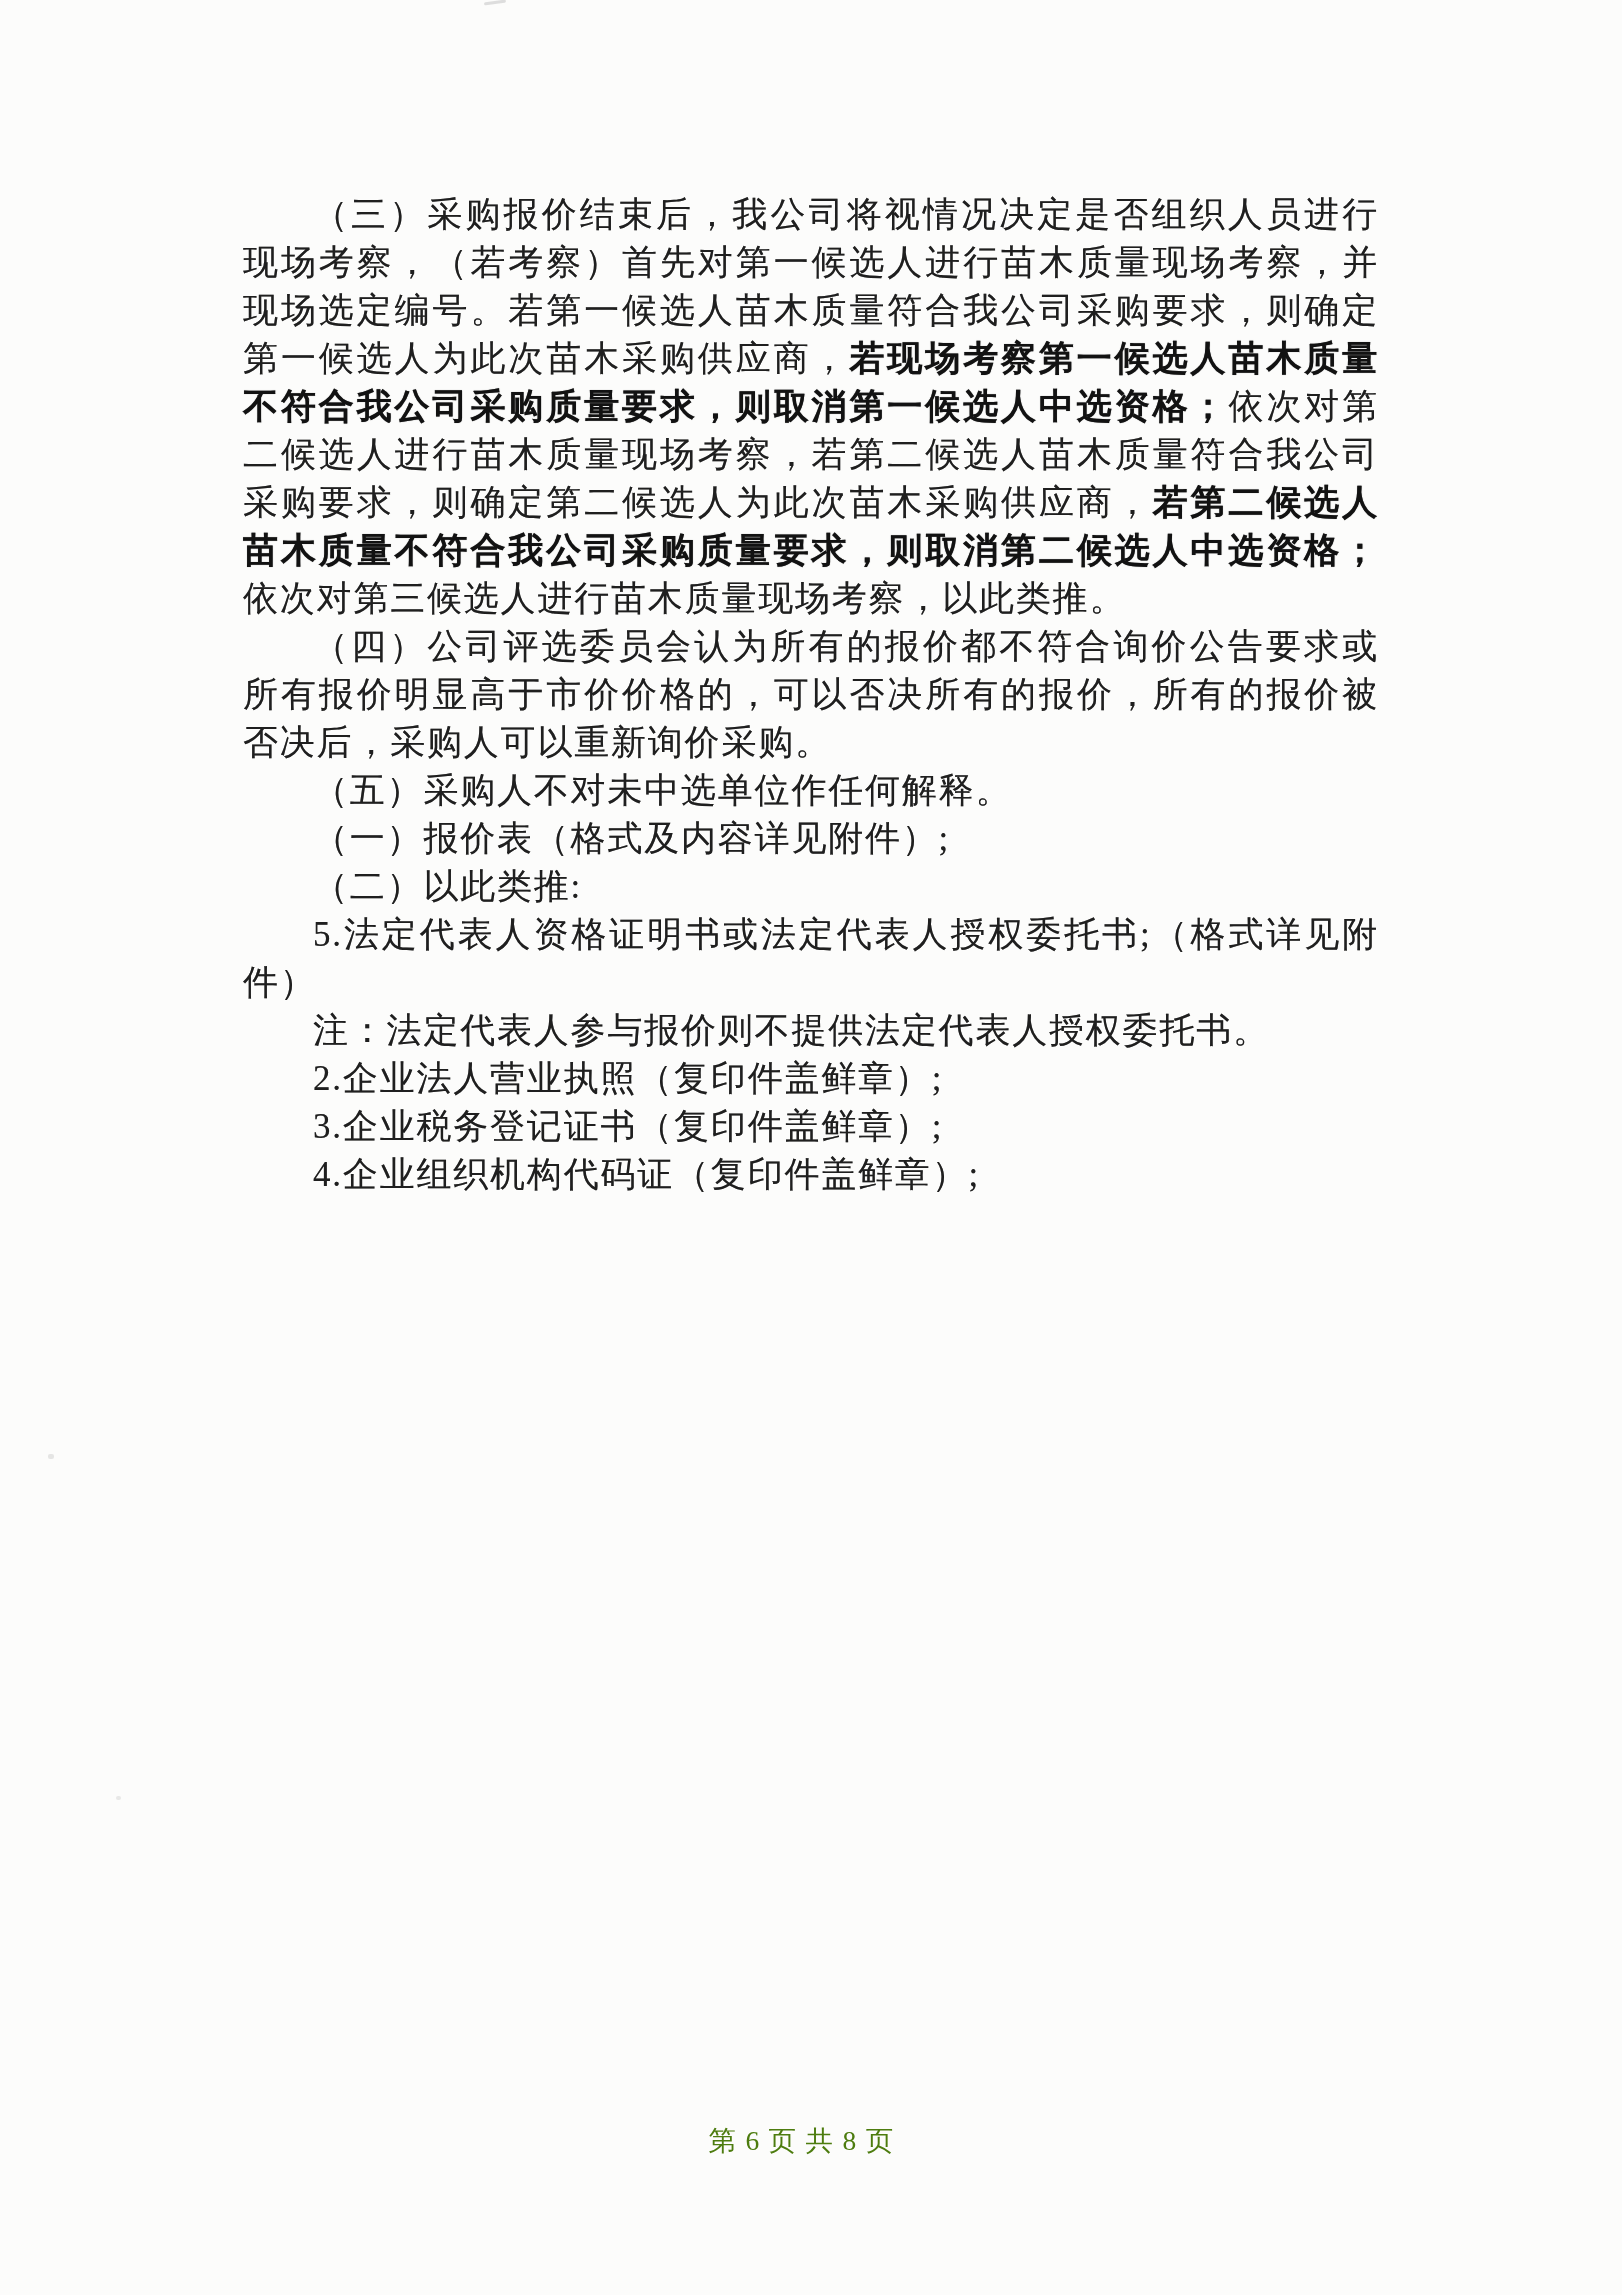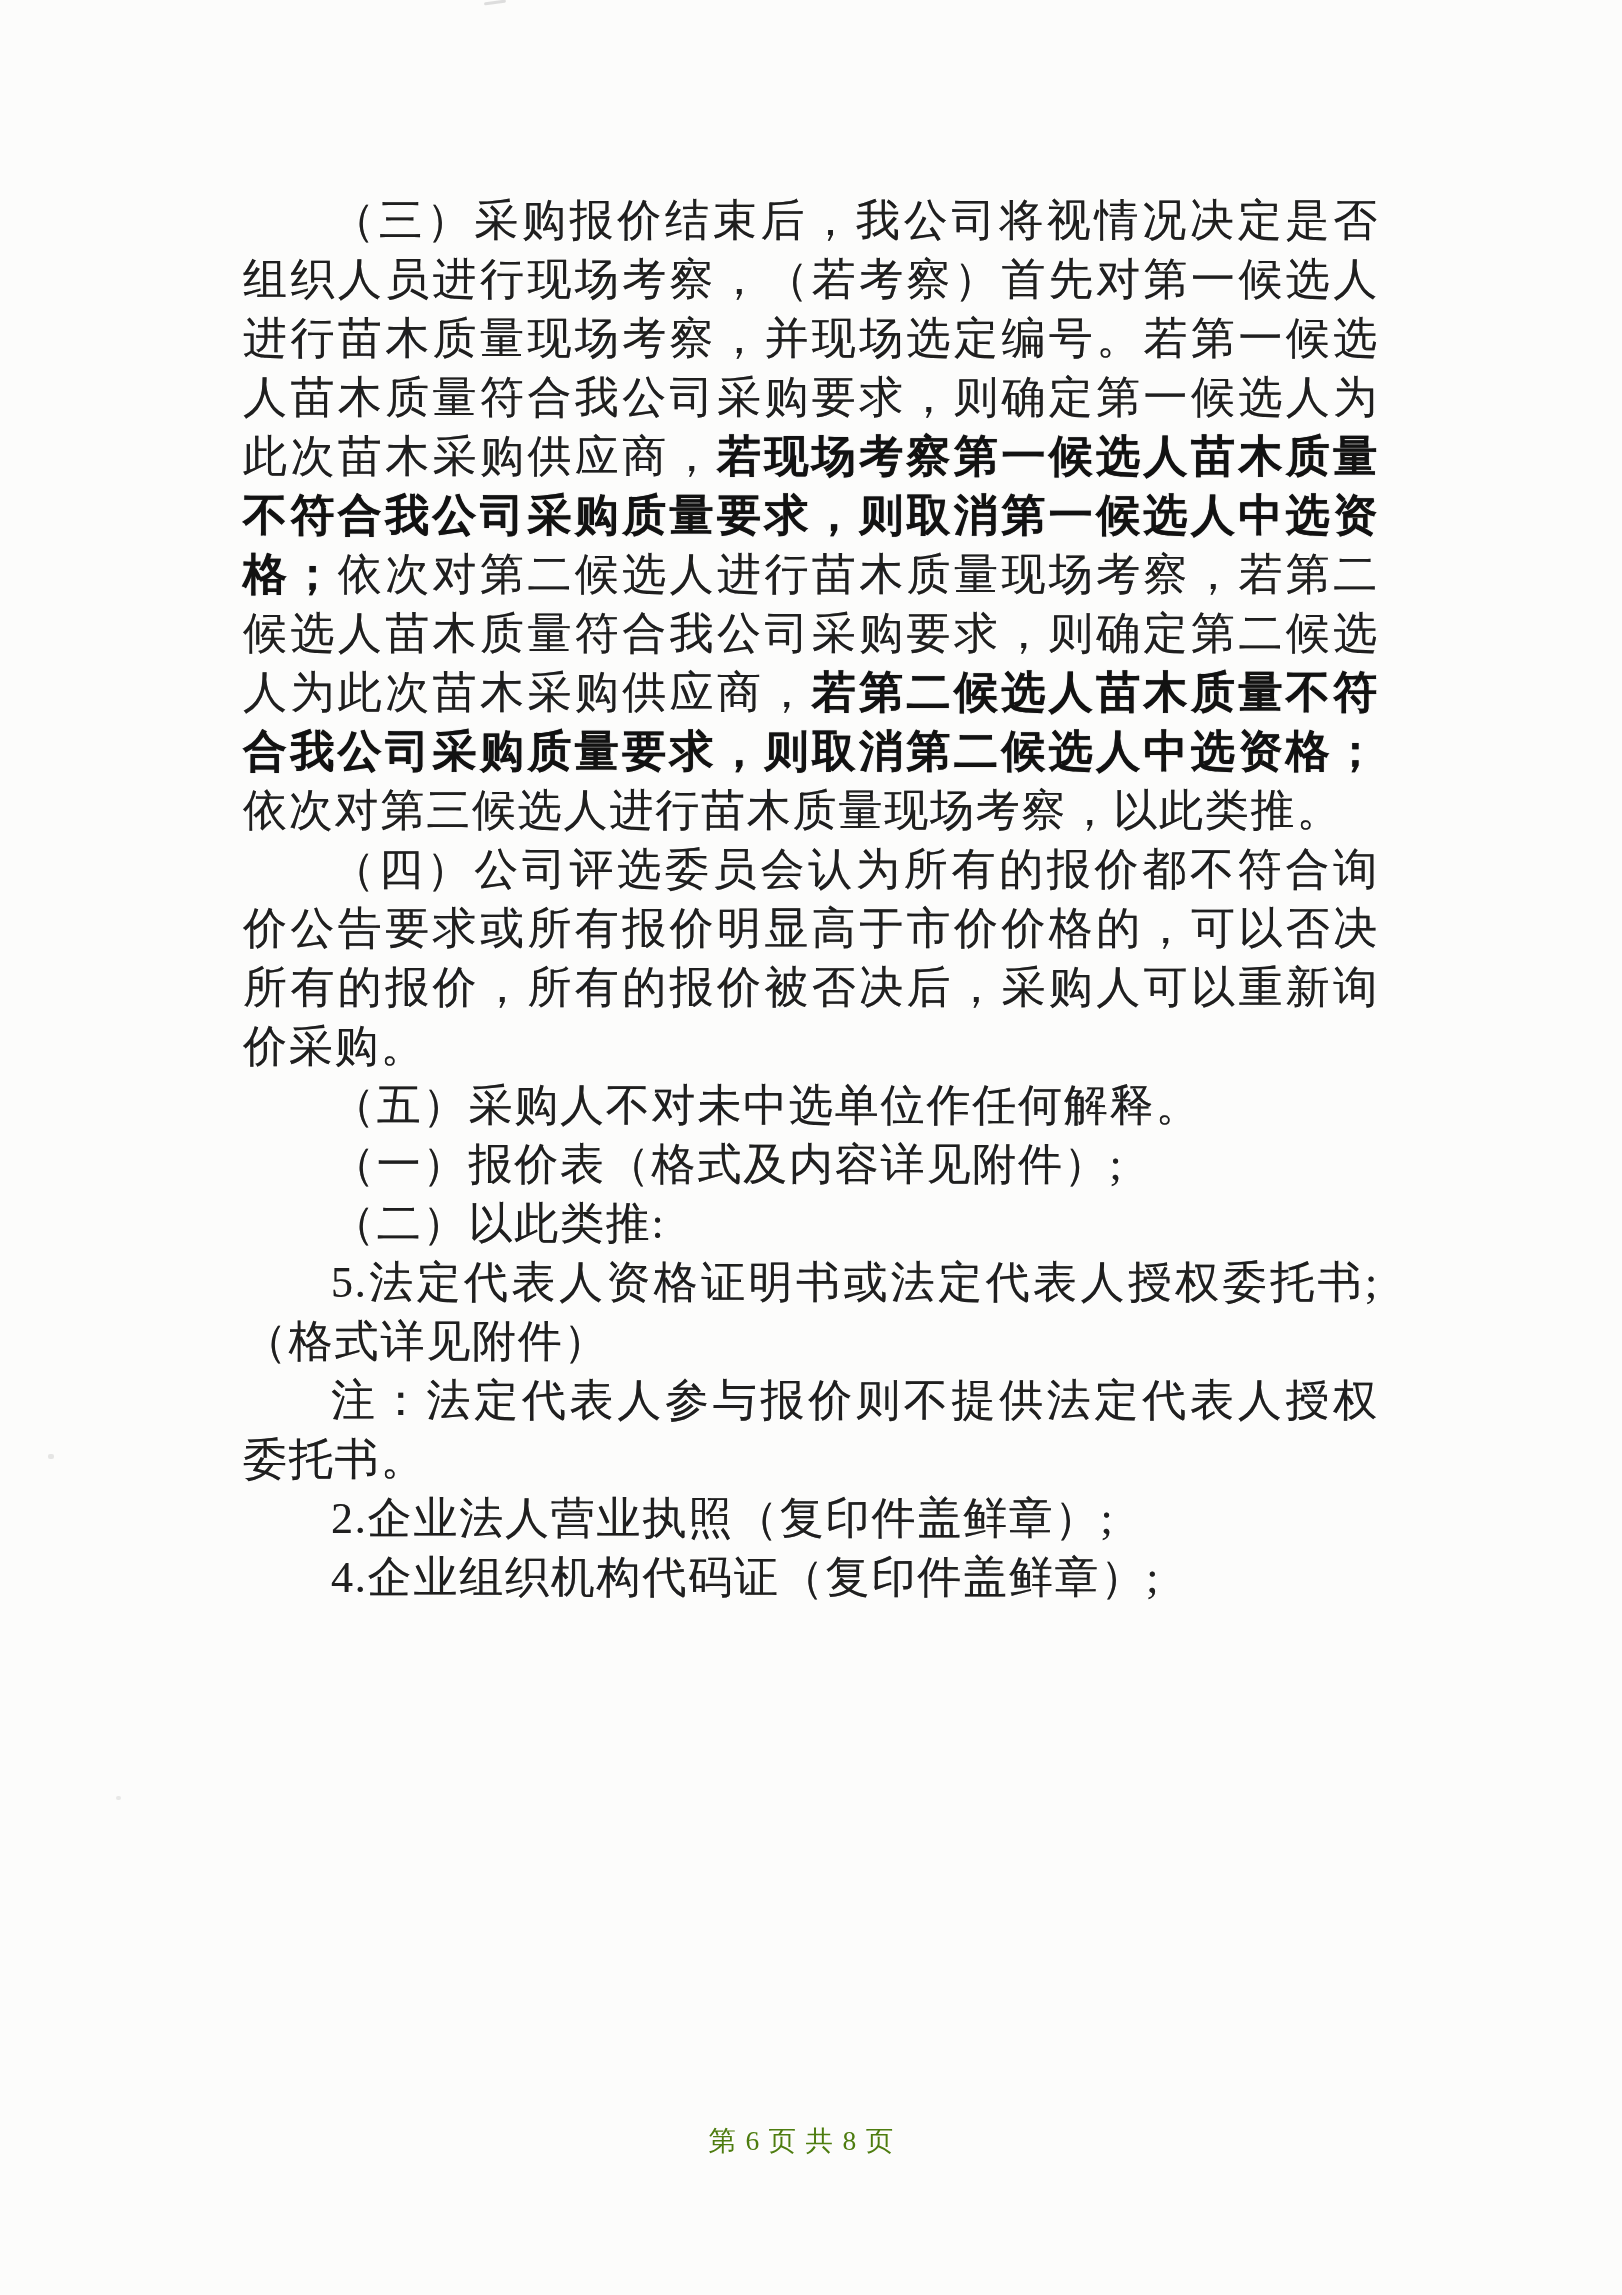--- a/index.html
+++ b/index.html
@@ -35,22 +35,22 @@
   }
   .doc-body {
     position: absolute;
     left: 243px;
     top: 191px;
     width: 1136px;
     color: #1f1f1f;
   }
   .para {
     margin: 0;
-    font-size: 44px;
-    line-height: 59px;
+    font-size: 35px;
+    line-height: 48px;
     letter-spacing: 1.8px;
     text-align: justify;
     text-justify: inter-character;
     text-align-last: left;
     text-indent: 2em;
     font-weight: 400;
     
     text-shadow: 0 0 0.4px rgba(40,40,40,0.55);
   }
   .run { font-weight: inherit; }
@@ -80,20 +80,21 @@
 
   <main class="doc-body" id="doc-body">
       <p class="para"><span class="run">（三）采购报价结束后，我公司将视情况决定是否组织人员进行现场考察，（若考察）首先对第一候选人进行苗木质量现场考察，并现场选定编号。若第一候选人苗木质量符合我公司采购要求，则确定第一候选人为此次苗木采购供应商，</span><span class="run bold">若现场考察第一候选人苗木质量不符合我公司采购质量要求，则取消第一候选人中选资格；</span><span class="run">依次对第二候选人进行苗木质量现场考察，若第二候选人苗木质量符合我公司采购要求，则确定第二候选人为此次苗木采购供应商，</span><span class="run bold">若第二候选人苗木质量不符合我公司采购质量要求，则取消第二候选人中选资格；</span><span class="run">依次对第三候选人进行苗木质量现场考察，以此类推。</span></p>
       <p class="para"><span class="run">（四）公司评选委员会认为所有的报价都不符合询价公告要求或所有报价明显高于市价价格的，可以否决所有的报价，所有的报价被否决后，采购人可以重新询价采购。</span></p>
       <p class="para"><span class="run">（五）采购人不对未中选单位作任何解释。</span></p>
       <p class="para"><span class="run">（一）报价表（格式及内容详见附件）;</span></p>
       <p class="para"><span class="run">（二）以此类推:</span></p>
       <p class="para"><span class="run">5.法定代表人资格证明书或法定代表人授权委托书;（格式详见附件）</span></p>
       <p class="para"><span class="run">注：法定代表人参与报价则不提供法定代表人授权委托书。</span></p>
       <p class="para"><span class="run">2.企业法人营业执照（复印件盖鲜章）;</span></p>
+      <p class="para"><span class="run">3.企业税务登记证书（复印件盖鲜章）;</span></p>
       <p class="para"><span class="run">4.企业组织机构代码证（复印件盖鲜章）;</span></p>
     </main>
 
   <footer class="page-footer">
     <span>第 6 页 共 8 页</span>
   </footer>
 </div>
 
 
 </body></html>

